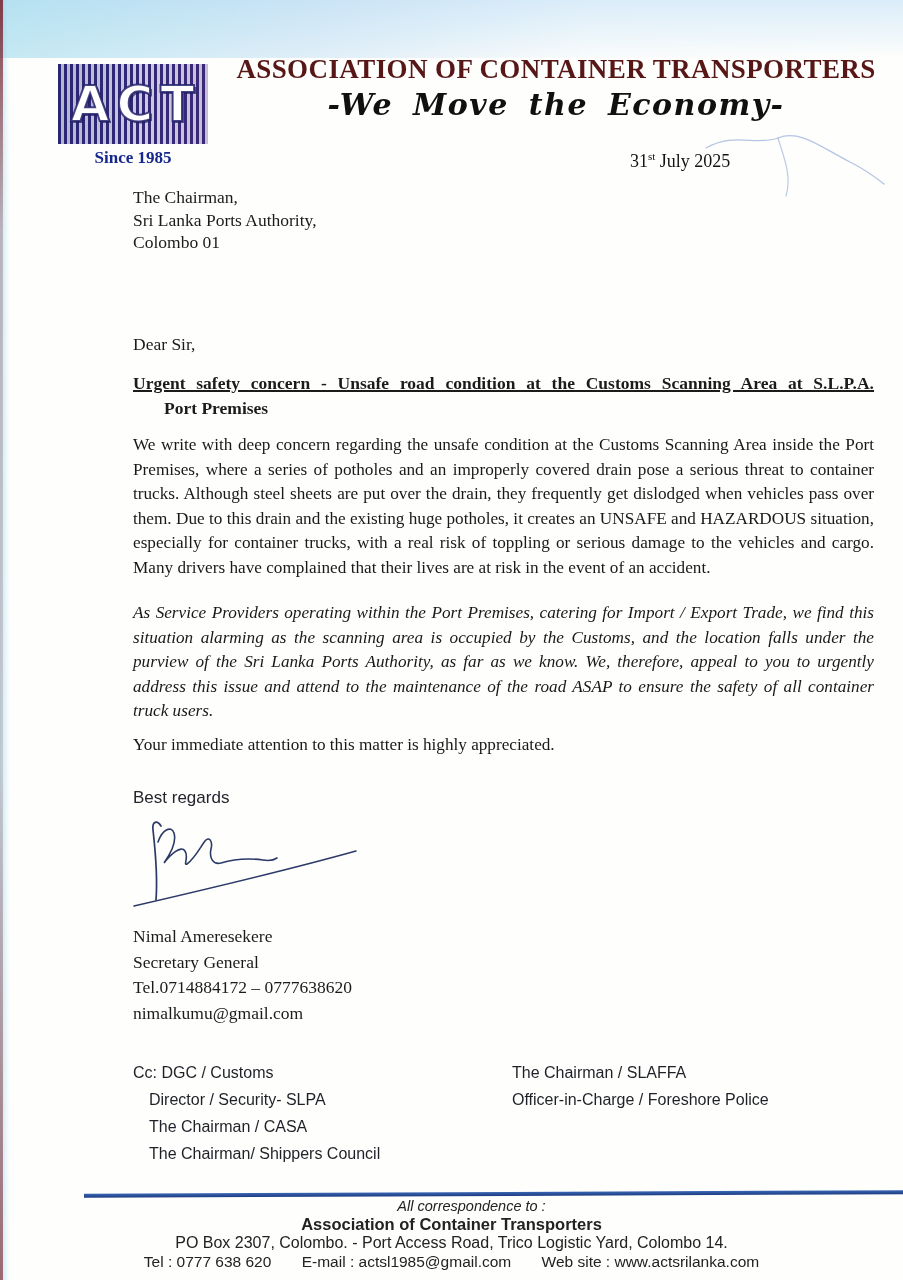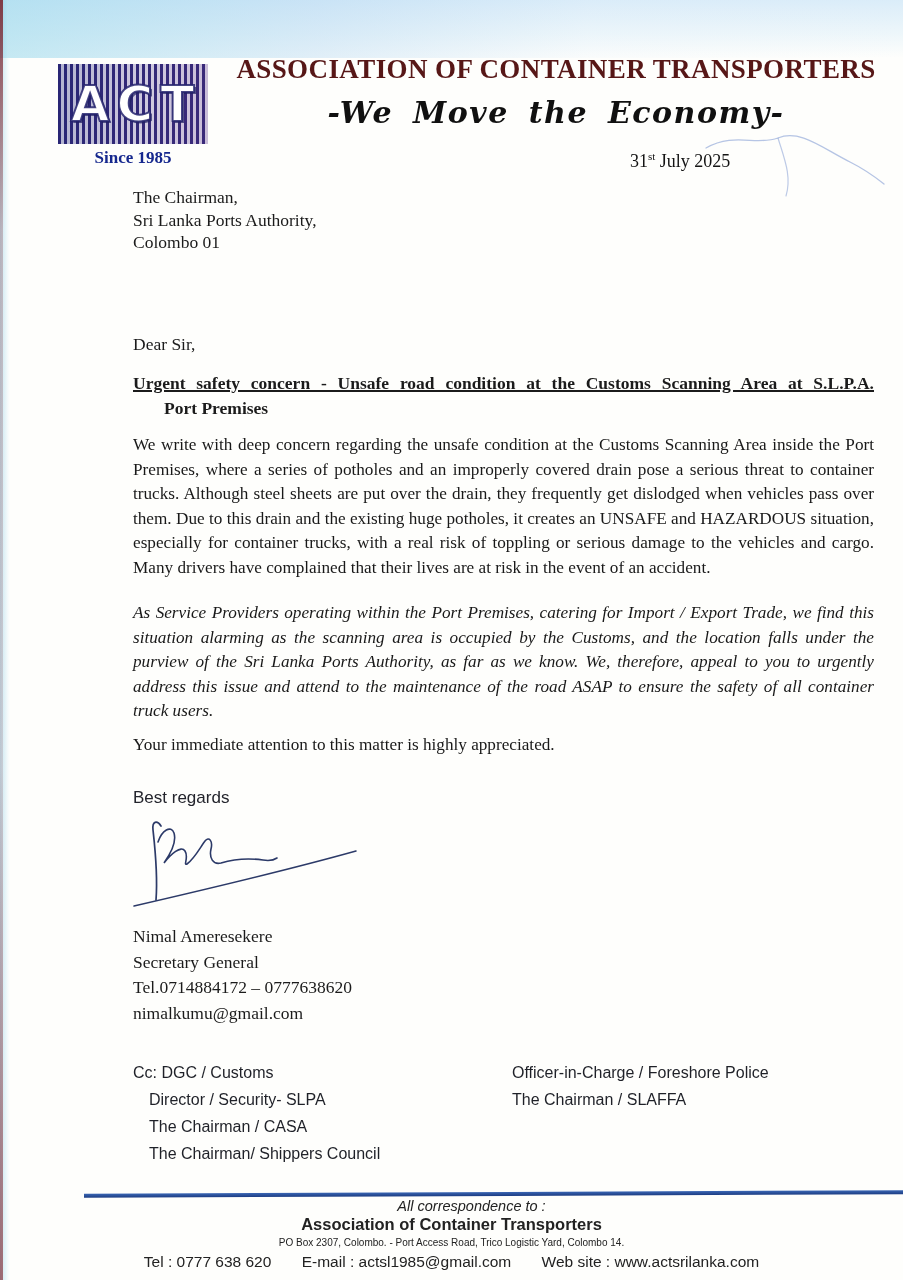--- a/index.html
+++ b/index.html
@@ -55,21 +55,21 @@
     font-family: "Liberation Serif", serif;
     font-weight: bold; font-size: 17px; color: #16288e;
   }
   .header-text { position: absolute; left: 232px; top: 54px; width: 648px; text-align: center; }
   .org-name {
     font-family: "Liberation Serif", serif;
     font-weight: bold; font-size: 27px; letter-spacing: 0.4px;
     color: #571717;
   }
   .tagline {
-    margin-top: 10px;
+    margin-top: 2px;
     font-family: "DejaVu Serif", serif;
     font-style: italic; font-weight: bold;
     font-size: 30px; letter-spacing: 1.5px; word-spacing: 8px;
     color: #101010;
   }
   .letter-date { position: absolute; left: 630px; top: 150px; font-size: 18px; color: #141414; }
   .letter-date sup { font-size: 11px; }
 
   
   .recipient { position: absolute; left: 133px; top: 186px; font-size: 17.5px; line-height: 22.5px; }
@@ -96,21 +96,21 @@
 
   
   .footer-rule {
     position: absolute; left: 84px; top: 1192px; width: 819px; height: 4px;
     background: linear-gradient(180deg, #3a66b4, #1c3c82);
     transform: rotate(-0.25deg);
   }
   .footer { position: absolute; left: 0; top: 1198px; width: 903px; text-align: center; font-family: "Liberation Sans", sans-serif; color: #222222; }
   .footer-note { font-style: italic; font-size: 14.5px; line-height: 17px; margin-left: 40px; }
   .footer-org { font-weight: bold; font-size: 16.5px; line-height: 19px; }
-  .footer-address { font-size: 10px; line-height: 18px; }
+  .footer-address { font-size: 16px; line-height: 18px; }
   .footer-contact { font-size: 15.5px; line-height: 19px; }
   .footer-contact .seg { display: inline-block; }
   .footer-contact .seg + .seg { margin-left: 26px; }
 </style>
 </head>
 <body>
 
 <div class="page">
 
   <div class="scan-top"></div>
@@ -168,22 +168,22 @@
     <div>nimalkumu@gmail.com</div>
   </div>
 
   <div class="cc cc-left">
     <div class="line"><span>Cc: </span><span>DGC / Customs</span></div>
     <div class="line indent">Director / Security- SLPA</div>
     <div class="line indent">The Chairman / CASA</div>
     <div class="line indent">The Chairman/ Shippers Council</div>
   </div>
   <div class="cc cc-right">
+    <div class="line">The Chairman / SLAFFA</div>
     <div class="line">Officer-in-Charge / Foreshore Police</div>
-    <div class="line">The Chairman / SLAFFA</div>
   </div>
 
   <div class="footer-rule"></div>
   <div class="footer">
     <div class="footer-note">All correspondence to :</div>
     <div class="footer-org">Association of Container Transporters</div>
     <div class="footer-address">PO Box 2307, Colombo. - Port Access Road, Trico Logistic Yard, Colombo 14.</div>
     <div class="footer-contact">
       <span class="seg">Tel : 0777 638 620</span>
       <span class="seg">E-mail : actsl1985@gmail.com</span>

